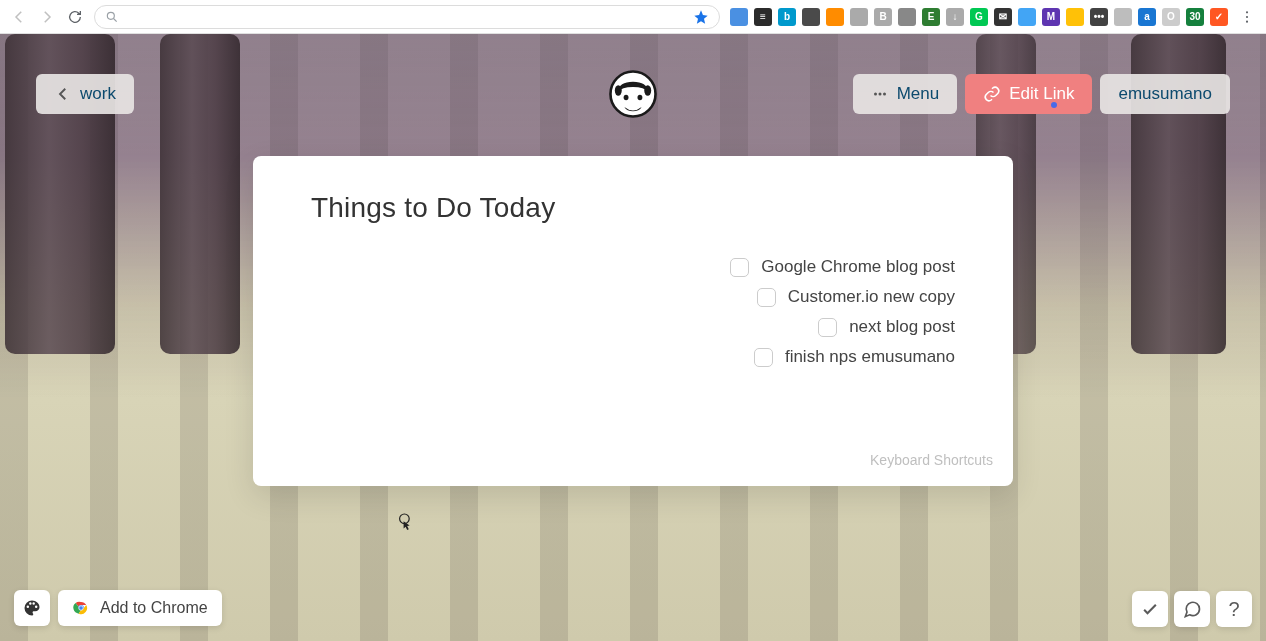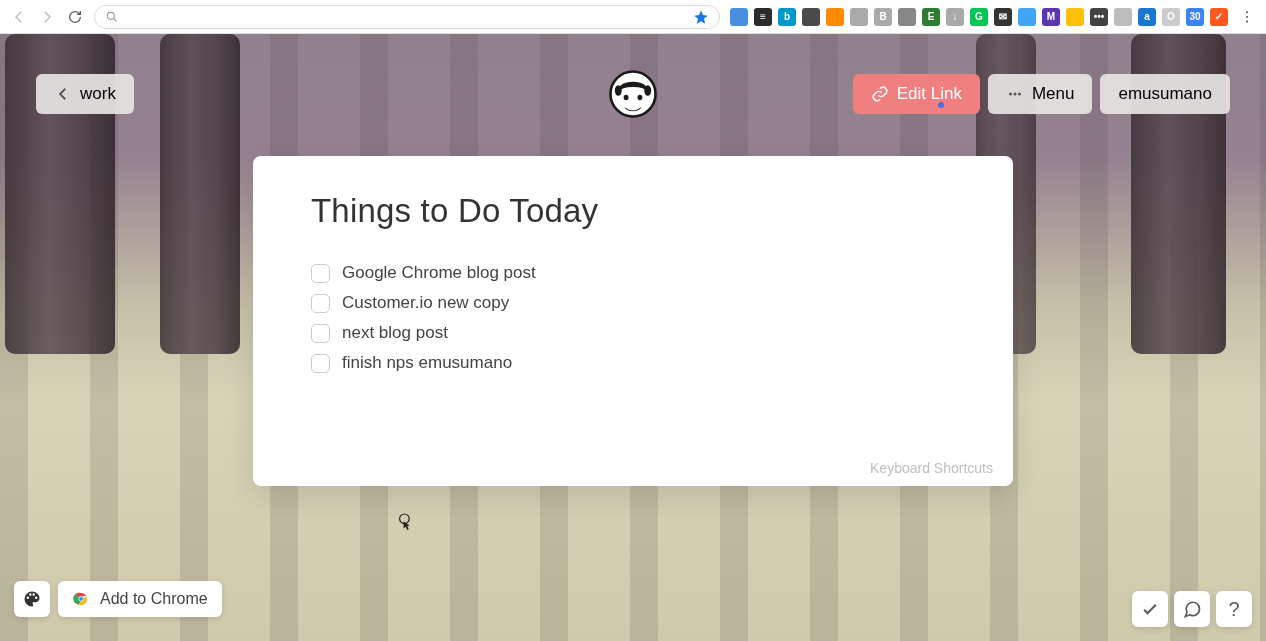--- a/index.html
+++ b/index.html
@@ -27,43 +27,43 @@
     }
     .trunk { position: absolute; top: 0; width: 110px; height: 320px; background: linear-gradient(90deg,#3a2e33,#5a4a52 40%,#4a3a42 70%,#2f2429); border-radius: 10px; opacity: 0.85; }
     .tr1 { left: 5px; }
     .tr2 { left: 160px; width: 80px; }
     .tr3 { right: 40px; width: 95px; }
     .tr4 { right: 230px; width: 60px; opacity: 0.7; }
 
     
     .top-buttons { position: absolute; top: 40px; left: 0; right: 0; padding: 0 36px; display: flex; justify-content: space-between; pointer-events: none; }
     .btn-group { display: flex; gap: 8px; pointer-events: auto; }
-    .pill { background: rgba(231,228,227,0.92); color: #000000; border: none; border-radius: 6px; height: 40px; padding: 0 18px; display: inline-flex; align-items: center; gap: 8px; font-size: 17px; font-weight: 400; cursor: pointer; }
+    .pill { background: rgba(231,228,227,0.92); color: #0c4a6e; border: none; border-radius: 6px; height: 40px; padding: 0 18px; display: inline-flex; align-items: center; gap: 8px; font-size: 17px; font-weight: 400; cursor: pointer; }
     .pill svg { width: 18px; height: 18px; }
     .pill.accent { background: #f08080; color: #fff; position: relative; }
     .accent-dot { position: absolute; bottom: 6px; left: 50%; transform: translateX(22px); width: 6px; height: 6px; border-radius: 50%; background: #4a6ae8; }
 
     
     .logo-wrap { position: absolute; top: 34px; left: 50%; transform: translateX(-50%); }
     .sheep { width: 52px; height: 52px; }
 
     
     .card { position: absolute; top: 122px; left: 50%; transform: translateX(-50%); width: 760px; height: 330px; background: #fff; border-radius: 8px; box-shadow: 0 10px 30px rgba(0,0,0,0.12); padding: 36px 58px 28px; }
-    .card h1 { font-size: 33px; font-weight: 400; color: #333; margin-bottom: 28px; letter-spacing: 0.2px; }
+    .card h1 { font-size: 28px; font-weight: 400; color: #333; margin-bottom: 28px; letter-spacing: 0.2px; }
     .todo-list { list-style: none; }
-    .todo-item { display: flex; align-items: center; gap: 12px; padding: 5px 0; }
+    .todo-item { display: flex; align-items: center; gap: 12px; padding: 5px 0; justify-content: flex-end; }
     .cbx { width: 19px; height: 19px; border: 1.5px solid #ccc; border-radius: 5px; background: #fff; flex-shrink: 0; cursor: pointer; }
     .todo-text { font-size: 17px; color: #444; }
-    .kbd-link { position: absolute; right: 20px; bottom: 10px; font-size: 14px; color: #bfbfbf; cursor: pointer; }
+    .kbd-link { position: absolute; right: 20px; bottom: 18px; font-size: 14px; color: #bfbfbf; cursor: pointer; }
 
     
     .cursor-mark { position: absolute; top: 478px; left: 398px; width: 16px; height: 20px; }
 
     
-    .bottom-left { position: absolute; bottom: 24px; left: 14px; display: flex; gap: 8px; align-items: center; }
+    .bottom-left { position: absolute; bottom: 15px; left: 14px; display: flex; gap: 8px; align-items: center; }
     .square-btn { width: 36px; height: 36px; background: #fff; border-radius: 6px; display: flex; align-items: center; justify-content: center; box-shadow: 0 2px 6px rgba(0,0,0,0.12); cursor: pointer; }
     .add-chrome { height: 36px; background: #fff; border-radius: 6px; display: flex; align-items: center; gap: 10px; padding: 0 14px; box-shadow: 0 2px 6px rgba(0,0,0,0.12); cursor: pointer; font-size: 16px; color: #444; }
     .chrome-logo { width: 18px; height: 18px; }
 
     
     .bottom-right { position: absolute; bottom: 14px; right: 14px; display: flex; gap: 6px; }
 
     .question-txt { font-size: 20px; font-weight: 500; color: #5a5a5a; }
   </style>
 </head>
@@ -108,21 +108,21 @@
       <div class="ext" style="background: rgb(170, 170, 170);">↓</div>
       <div class="ext" style="background: rgb(0, 200, 83);">G</div>
       <div class="ext" style="background: rgb(51, 51, 51);">✉</div>
       <div class="ext" style="background: rgb(66, 165, 245);"></div>
       <div class="ext" style="background: rgb(94, 53, 177);">M</div>
       <div class="ext" style="background: rgb(255, 193, 7);"></div>
       <div class="ext" style="background: rgb(66, 66, 66);">•••</div>
       <div class="ext" style="background: rgb(189, 189, 189);"></div>
       <div class="ext" style="background: rgb(25, 118, 210);">a</div>
       <div class="ext" style="background: rgb(204, 204, 204);">O</div>
-      <div class="ext" style="background: #3b82f6;">30</div>
+      <div class="ext" style="background: #15803d;">30</div>
       <div class="ext" style="background: rgb(255, 87, 34);">✓</div>
     </div>
   <div class="nav-btn">
     <svg viewBox="0 0 24 24" width="16" height="16">
         <circle cx="12" cy="5" r="1.6" fill="#5f6368"></circle>
         <circle cx="12" cy="12" r="1.6" fill="#5f6368"></circle>
         <circle cx="12" cy="19" r="1.6" fill="#5f6368"></circle>
       </svg>
   </div>
 </div>
@@ -137,34 +137,34 @@
   <div class="top-buttons">
     <div class="btn-group">
       <button class="pill">
         <svg viewBox="0 0 24 24">
             <path fill="none" stroke="#555" stroke-width="2.5" d="M15 5l-7 7 7 7"></path>
           </svg>
         <span>work</span>
       </button>
     </div>
     <div class="btn-group">
-      <button class="pill accent">
-        <svg viewBox="0 0 24 24">
-            <path fill="none" stroke="#fff" stroke-width="2" d="M10 14a5 5 0 0 0 7 0l3-3a5 5 0 0 0-7-7l-1 1M14 10a5 5 0 0 0-7 0l-3 3a5 5 0 0 0 7 7l1-1"></path>
-          </svg>
-        <span>Edit Link</span>
-        <span class="accent-dot"></span>
-      </button>
       <button class="pill">
         <svg viewBox="0 0 24 24">
             <circle cx="6" cy="12" r="2" fill="#555"></circle>
             <circle cx="12" cy="12" r="2" fill="#555"></circle>
             <circle cx="18" cy="12" r="2" fill="#555"></circle>
           </svg>
         <span>Menu</span>
+      </button>
+      <button class="pill accent">
+        <svg viewBox="0 0 24 24">
+            <path fill="none" stroke="#fff" stroke-width="2" d="M10 14a5 5 0 0 0 7 0l3-3a5 5 0 0 0-7-7l-1 1M14 10a5 5 0 0 0-7 0l-3 3a5 5 0 0 0 7 7l1-1"></path>
+          </svg>
+        <span>Edit Link</span>
+        <span class="accent-dot"></span>
       </button>
       <button class="pill">
         <span>emusumano</span>
       </button>
     </div>
   </div>
 
   <div class="logo-wrap">
     <svg class="sheep" viewBox="0 0 60 60">
       <circle cx="30" cy="30" r="26" fill="#fff" stroke="#1a1a1a" stroke-width="3"></circle>

